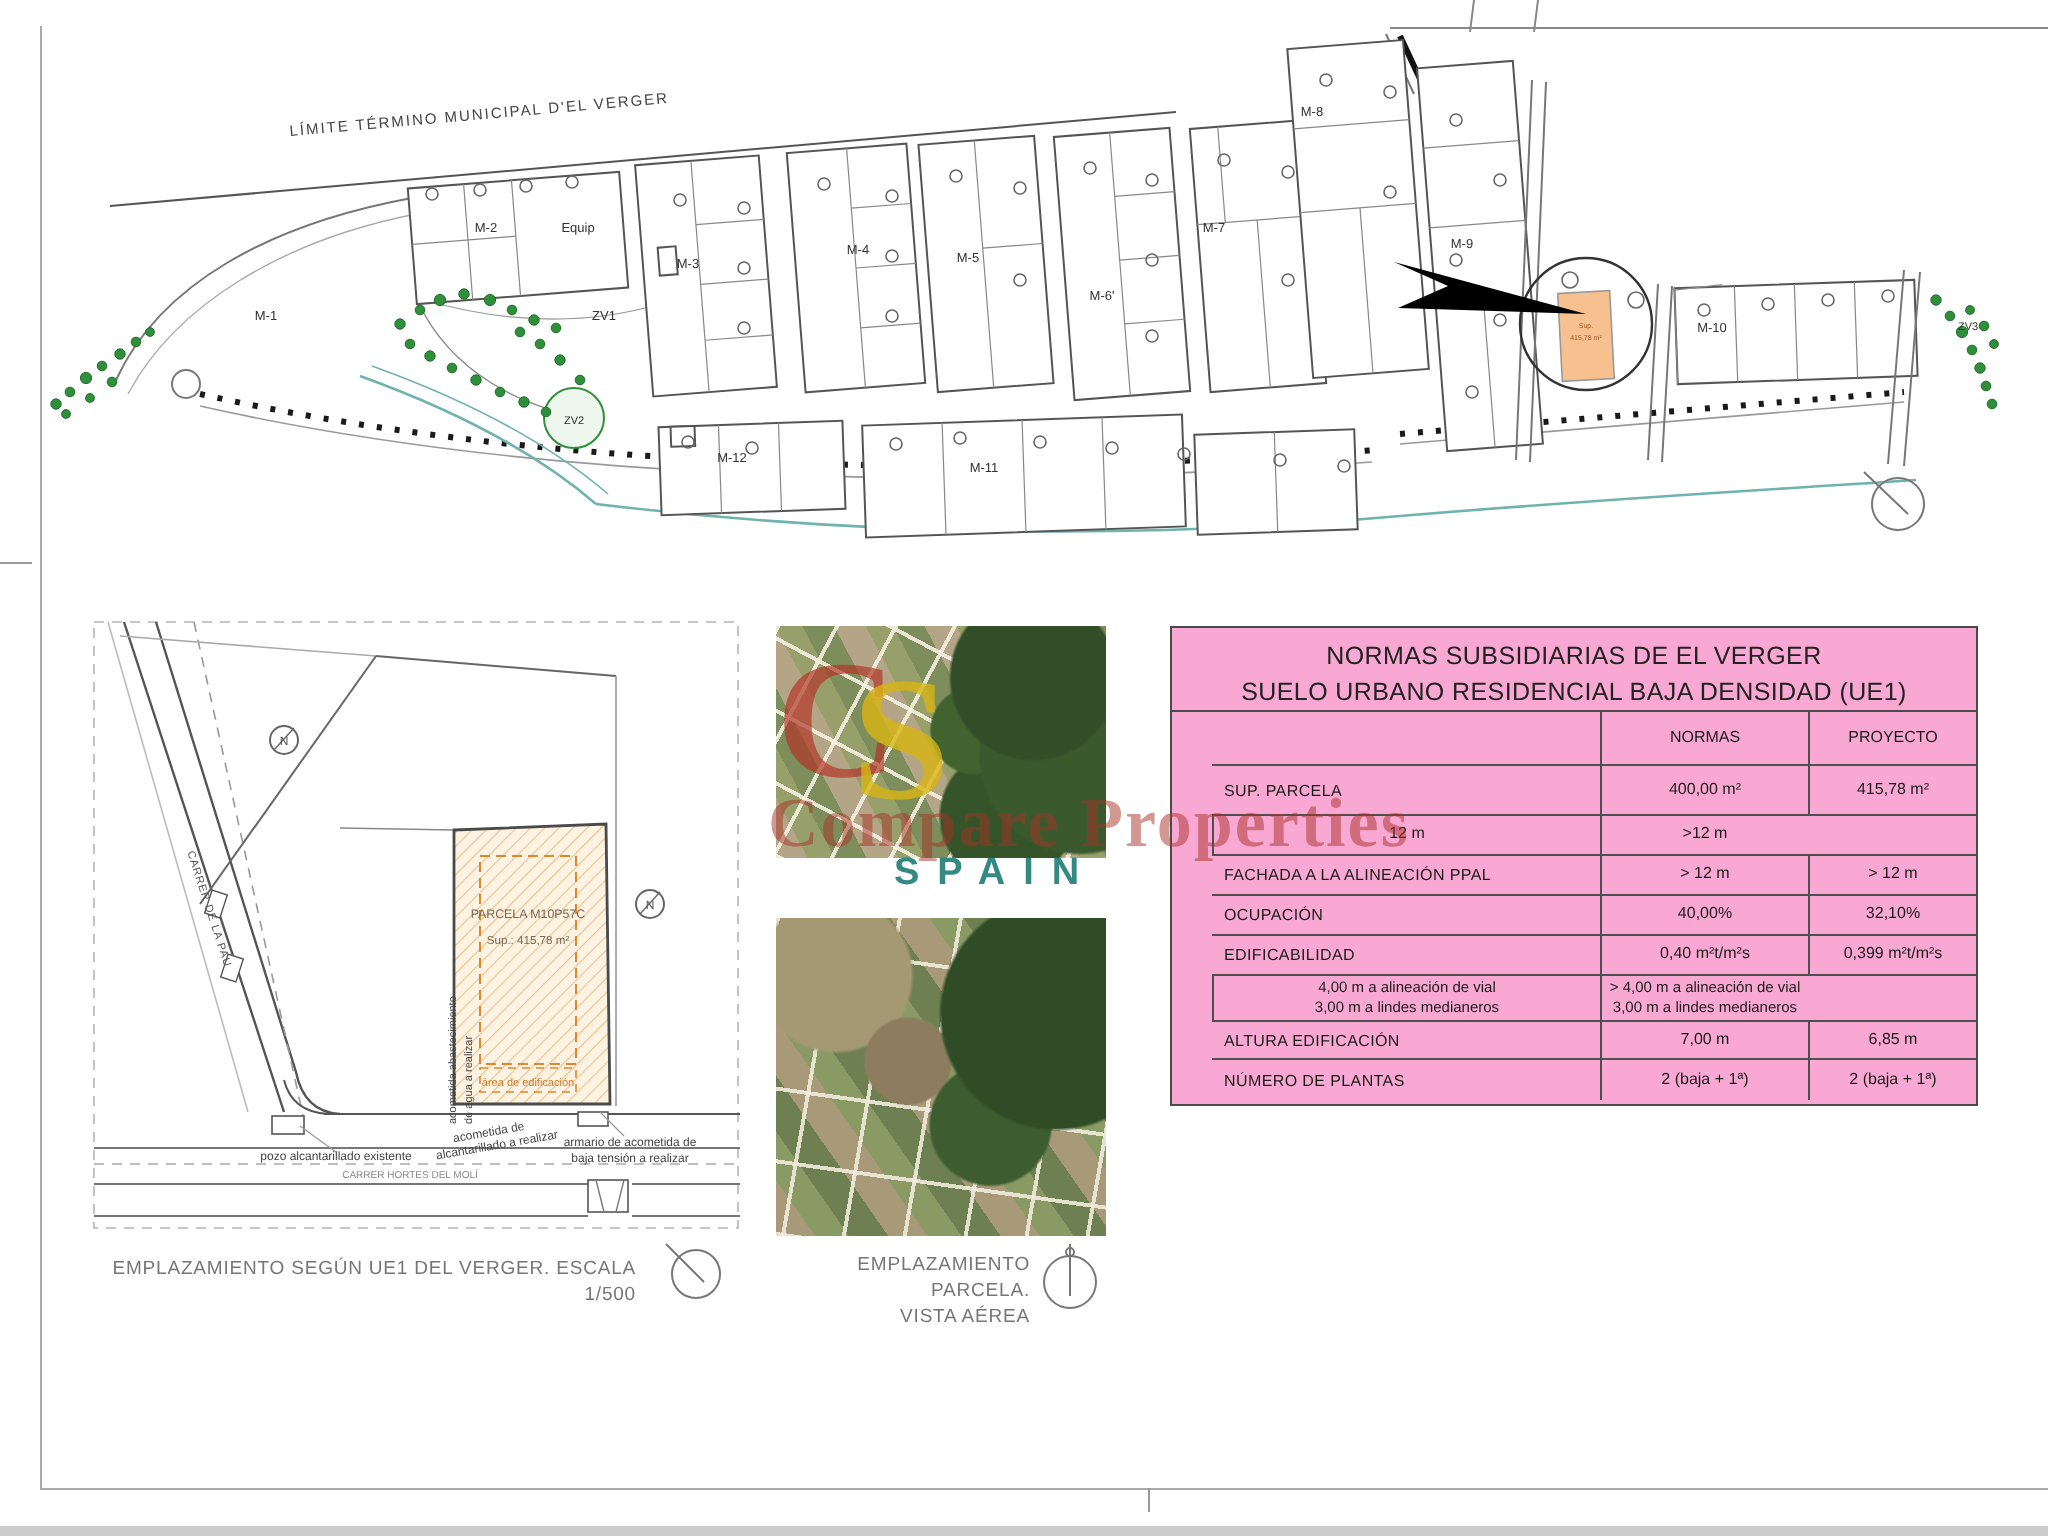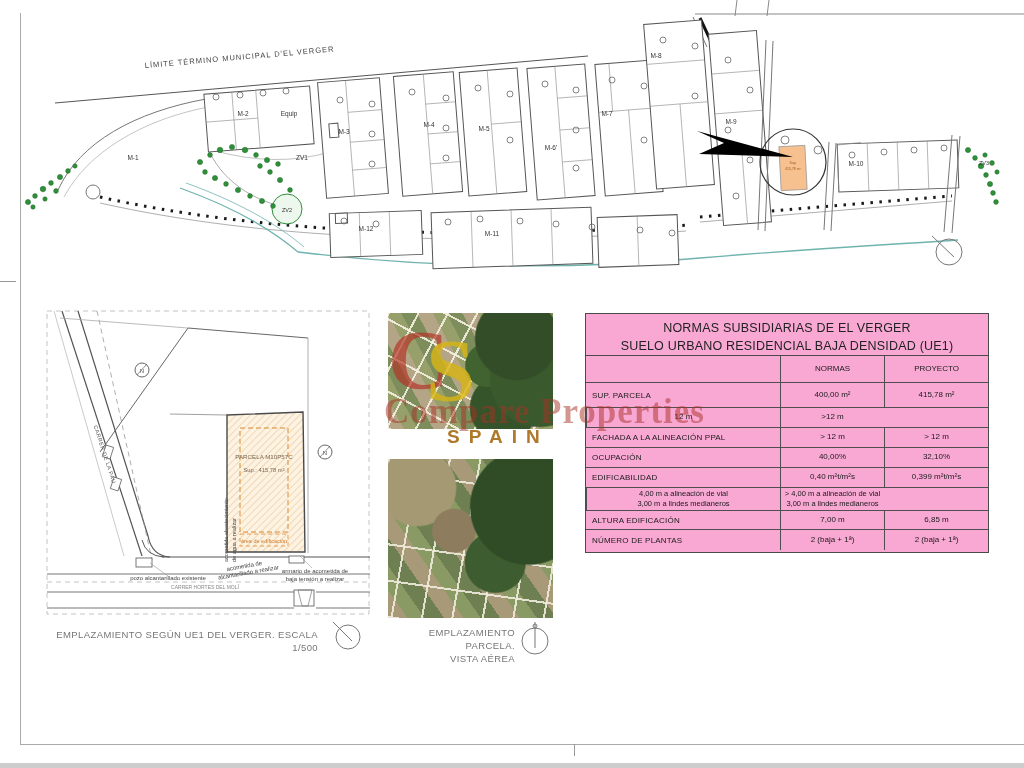--- a/index.html
+++ b/index.html
@@ -46,34 +46,34 @@
     repeating-linear-gradient(100deg, rgba(240,235,220,.9) 0 2px, rgba(0,0,0,0) 2px 30px),
     repeating-linear-gradient(8deg, rgba(240,235,220,.9) 0 2px, rgba(0,0,0,0) 2px 36px),
     repeating-linear-gradient(55deg, #a89a78 0 16px, #8a9a64 16px 30px, #6e8052 30px 46px),
     #5f7046;}
 
   
   .normtable{position:absolute;left:585px;top:313px;width:404px;height:240px;
              border:1.5px solid #4a4a4a;background:#f9a8d4;color:#1a1a1a;box-sizing:border-box;z-index:2;}
   .tt{height:42px;border-bottom:1px solid #4a4a4a;text-align:center;
       font-size:12.5px;letter-spacing:.2px;padding-top:5px;box-sizing:border-box;line-height:1.45;color:#222;}
-  .trow{display:grid;grid-template-columns:194px 104px 1fr;box-sizing:border-box;}
+  .trow{display:grid;grid-template-columns:194px 104px 1fr;box-sizing:border-box;margin-left:20px;}
   .trow + .trow{border-top:1px solid #4f4f4f;}
   .c{display:flex;align-items:center;font-size:8px;box-sizing:border-box;}
   .c.lab{padding-left:6px;letter-spacing:.2px;}
   .c.val{justify-content:center;text-align:center;border-left:1px solid #4f4f4f;white-space:pre-line;line-height:1.3;}
   .h28{height:26px}.h25{height:25px}.h20{height:20px}.h23{height:23px}.h19{height:19px}.h21{height:21px}
 
   
   .wm{pointer-events:none;z-index:50;font-family:"Liberation Serif",serif;white-space:nowrap;}
   .wm-c{left:388px;top:312px;font-size:84px;font-weight:bold;color:#b23427;opacity:.68;}
   .wm-s{left:426px;top:320px;font-size:88px;font-weight:bold;color:#d9b514;opacity:.8;}
   .wm-text{left:384px;top:392px;font-size:35px;font-weight:bold;color:#a83226;opacity:.5;letter-spacing:1px;}
   .wm-spain{left:447px;top:426px;font-family:"Liberation Sans",sans-serif;font-size:19px;font-weight:bold;
-            color:#a16207;opacity:.85;letter-spacing:9px;}
+            color:#0f766e;opacity:.85;letter-spacing:9px;}
 </style>
 </head>
 <body>
 
 <div class="page">
 
   <div class="abs b-left"></div>
   <div class="abs b-bottom"></div>
   <div class="abs b-tickl"></div>
   <div class="abs b-tickc"></div>

